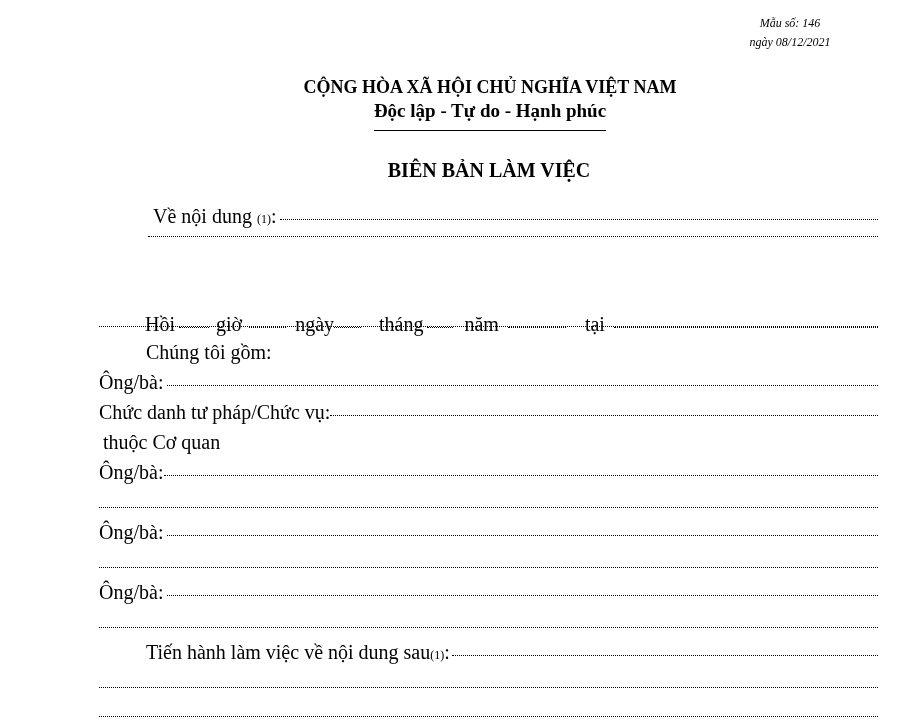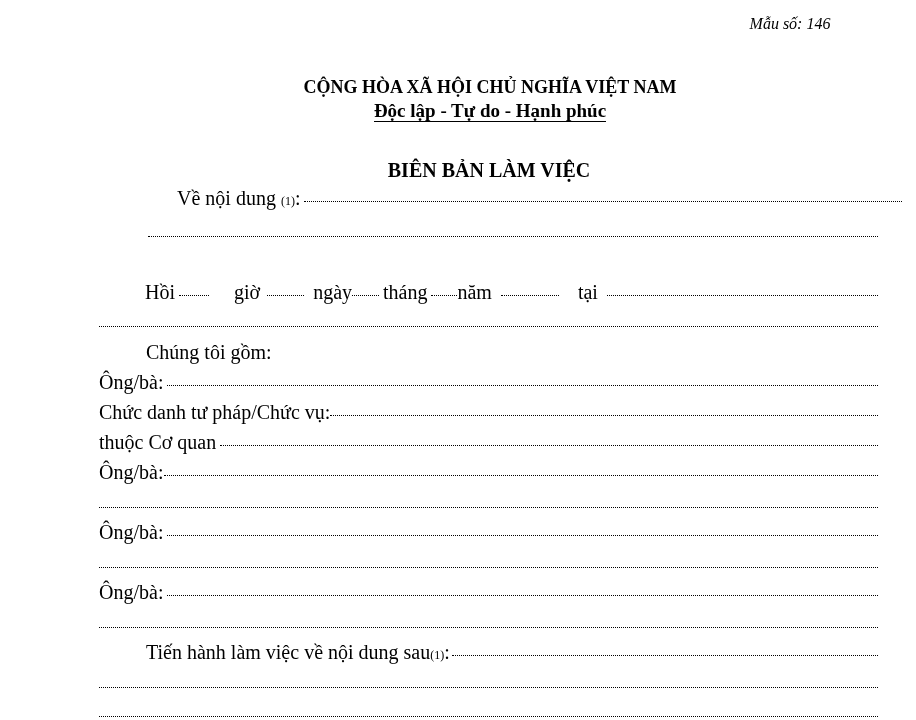--- a/index.html
+++ b/index.html
@@ -15,21 +15,21 @@
       font-family: "Liberation Serif", "DejaVu Serif", serif;
       color: #000;
     }
     .form-meta {
       position: absolute;
       left: 680px;
       top: 14px;
       width: 220px;
       text-align: center;
       font-style: italic;
-      font-size: 16px;
+      font-size: 12px;
       line-height: 19px;
     }
     .nation {
       position: absolute;
       left: 0;
       width: 980px;
       text-align: center;
       font-weight: bold;
       font-size: 18px;
     }
@@ -37,21 +37,21 @@
       position: absolute;
       left: 0;
       width: 980px;
       text-align: center;
       font-weight: bold;
       font-size: 19px;
     }
     .motto span {
       display: inline-block;
       border-bottom: 1.5px solid #000;
-      padding-bottom: 0px;
+      padding-bottom: 9px;
       line-height: 21px;
     }
     .doc-title {
       position: absolute;
       left: 0;
       width: 978px;
       text-align: center;
       font-weight: bold;
       font-size: 20px;
     }
@@ -81,66 +81,67 @@
       height: 0;
       border-bottom: 1px dotted #000;
     }
     sup { font-size: 12px; vertical-align: 8px; line-height: 0; }
   </style>
 </head>
 <body>
 
 <div class="form-meta">
   <div>Mẫu số: 146</div>
+  <div>ngày 08/12/2021</div>
 </div>
 
 <div class="nation" style="top:77px;">CỘNG HÒA XÃ HỘI CHỦ NGHĨA VIỆT NAM</div>
 <div class="motto" style="top:100px;">
   <span>Độc lập - Tự do - Hạnh phúc</span>
 </div>
 
 <div class="doc-title" style="top:159px;">BIÊN BẢN LÀM VIỆC</div>
 
-<div class="line" style="left:153px; top:186px; width:725px;margin-left:24px;">
+<div class="line" style="left:153px; top:204px; width:725px;">
   <span>Về nội dung</span>&nbsp;<sup>(1)</sup><span>:</span>
   <span class="dots"></span>
 </div>
 <div class="fill-line" style="left:148px; top:236px; width:730px;"></div>
 
 <div class="line" style="left:145px; top:280px; width:733px;">
   <span>Hồi</span>
   <span class="dots-fixed" style="width:30px; margin-left:4px;"></span>
-  <span style="margin-left:25px;">giờ</span>
+  <span style="margin-left:7px;">giờ</span>
   <span class="dots-fixed" style="width:37px; margin-left:7px;"></span>
-  <span style="margin-left:9px;">ngày</span>
+  <span style="margin-left:9px;margin-top:32px;">ngày</span>
   <span class="dots-fixed" style="width:27px;"></span>
-  <span style="margin-left:4px;">tháng</span>
+  <span style="margin-left:18px;">tháng</span>
   <span class="dots-fixed" style="width:26px; margin-left:4px;"></span>
-  <span style="">năm</span>
+  <span style="margin-left:11px;">năm</span>
   <span class="dots-fixed" style="width:58px; margin-left:9px;"></span>
   <span style="margin-left:19px;">tại</span>
   <span class="dots" style="margin-left:9px;"></span>
 </div>
 <div class="fill-line" style="left:99px; top:326px; width:779px;"></div>
 
 <div class="line" style="left:146px; top:340px;text-align:right;">
   <span>Chúng tôi gồm:</span>
 </div>
 
 <div class="line" style="left:99px; top:370px; width:779px;">
   <span>Ông/bà:</span>
   <span class="dots"></span>
 </div>
 
 <div class="line" style="left:99px; top:400px; width:779px;">
   <span>Chức danh tư pháp/Chức vụ:</span>
   <span class="dots" style="margin-left:0;"></span>
 </div>
 
-<div class="line" style="left:99px; top:430px; width:779px;">
+<div class="line" style="left:99px; top:430px; width:779px;flex-direction:column;">
   <span>thuộc Cơ quan</span>
   <span class="dots"></span>
 </div>
 
 <div class="line" style="left:99px; top:460px; width:779px;">
   <span>Ông/bà:</span>
   <span class="dots" style="margin-left:1px;"></span>
 </div>
 <div class="fill-line" style="left:99px; top:507px; width:779px;"></div>
 

